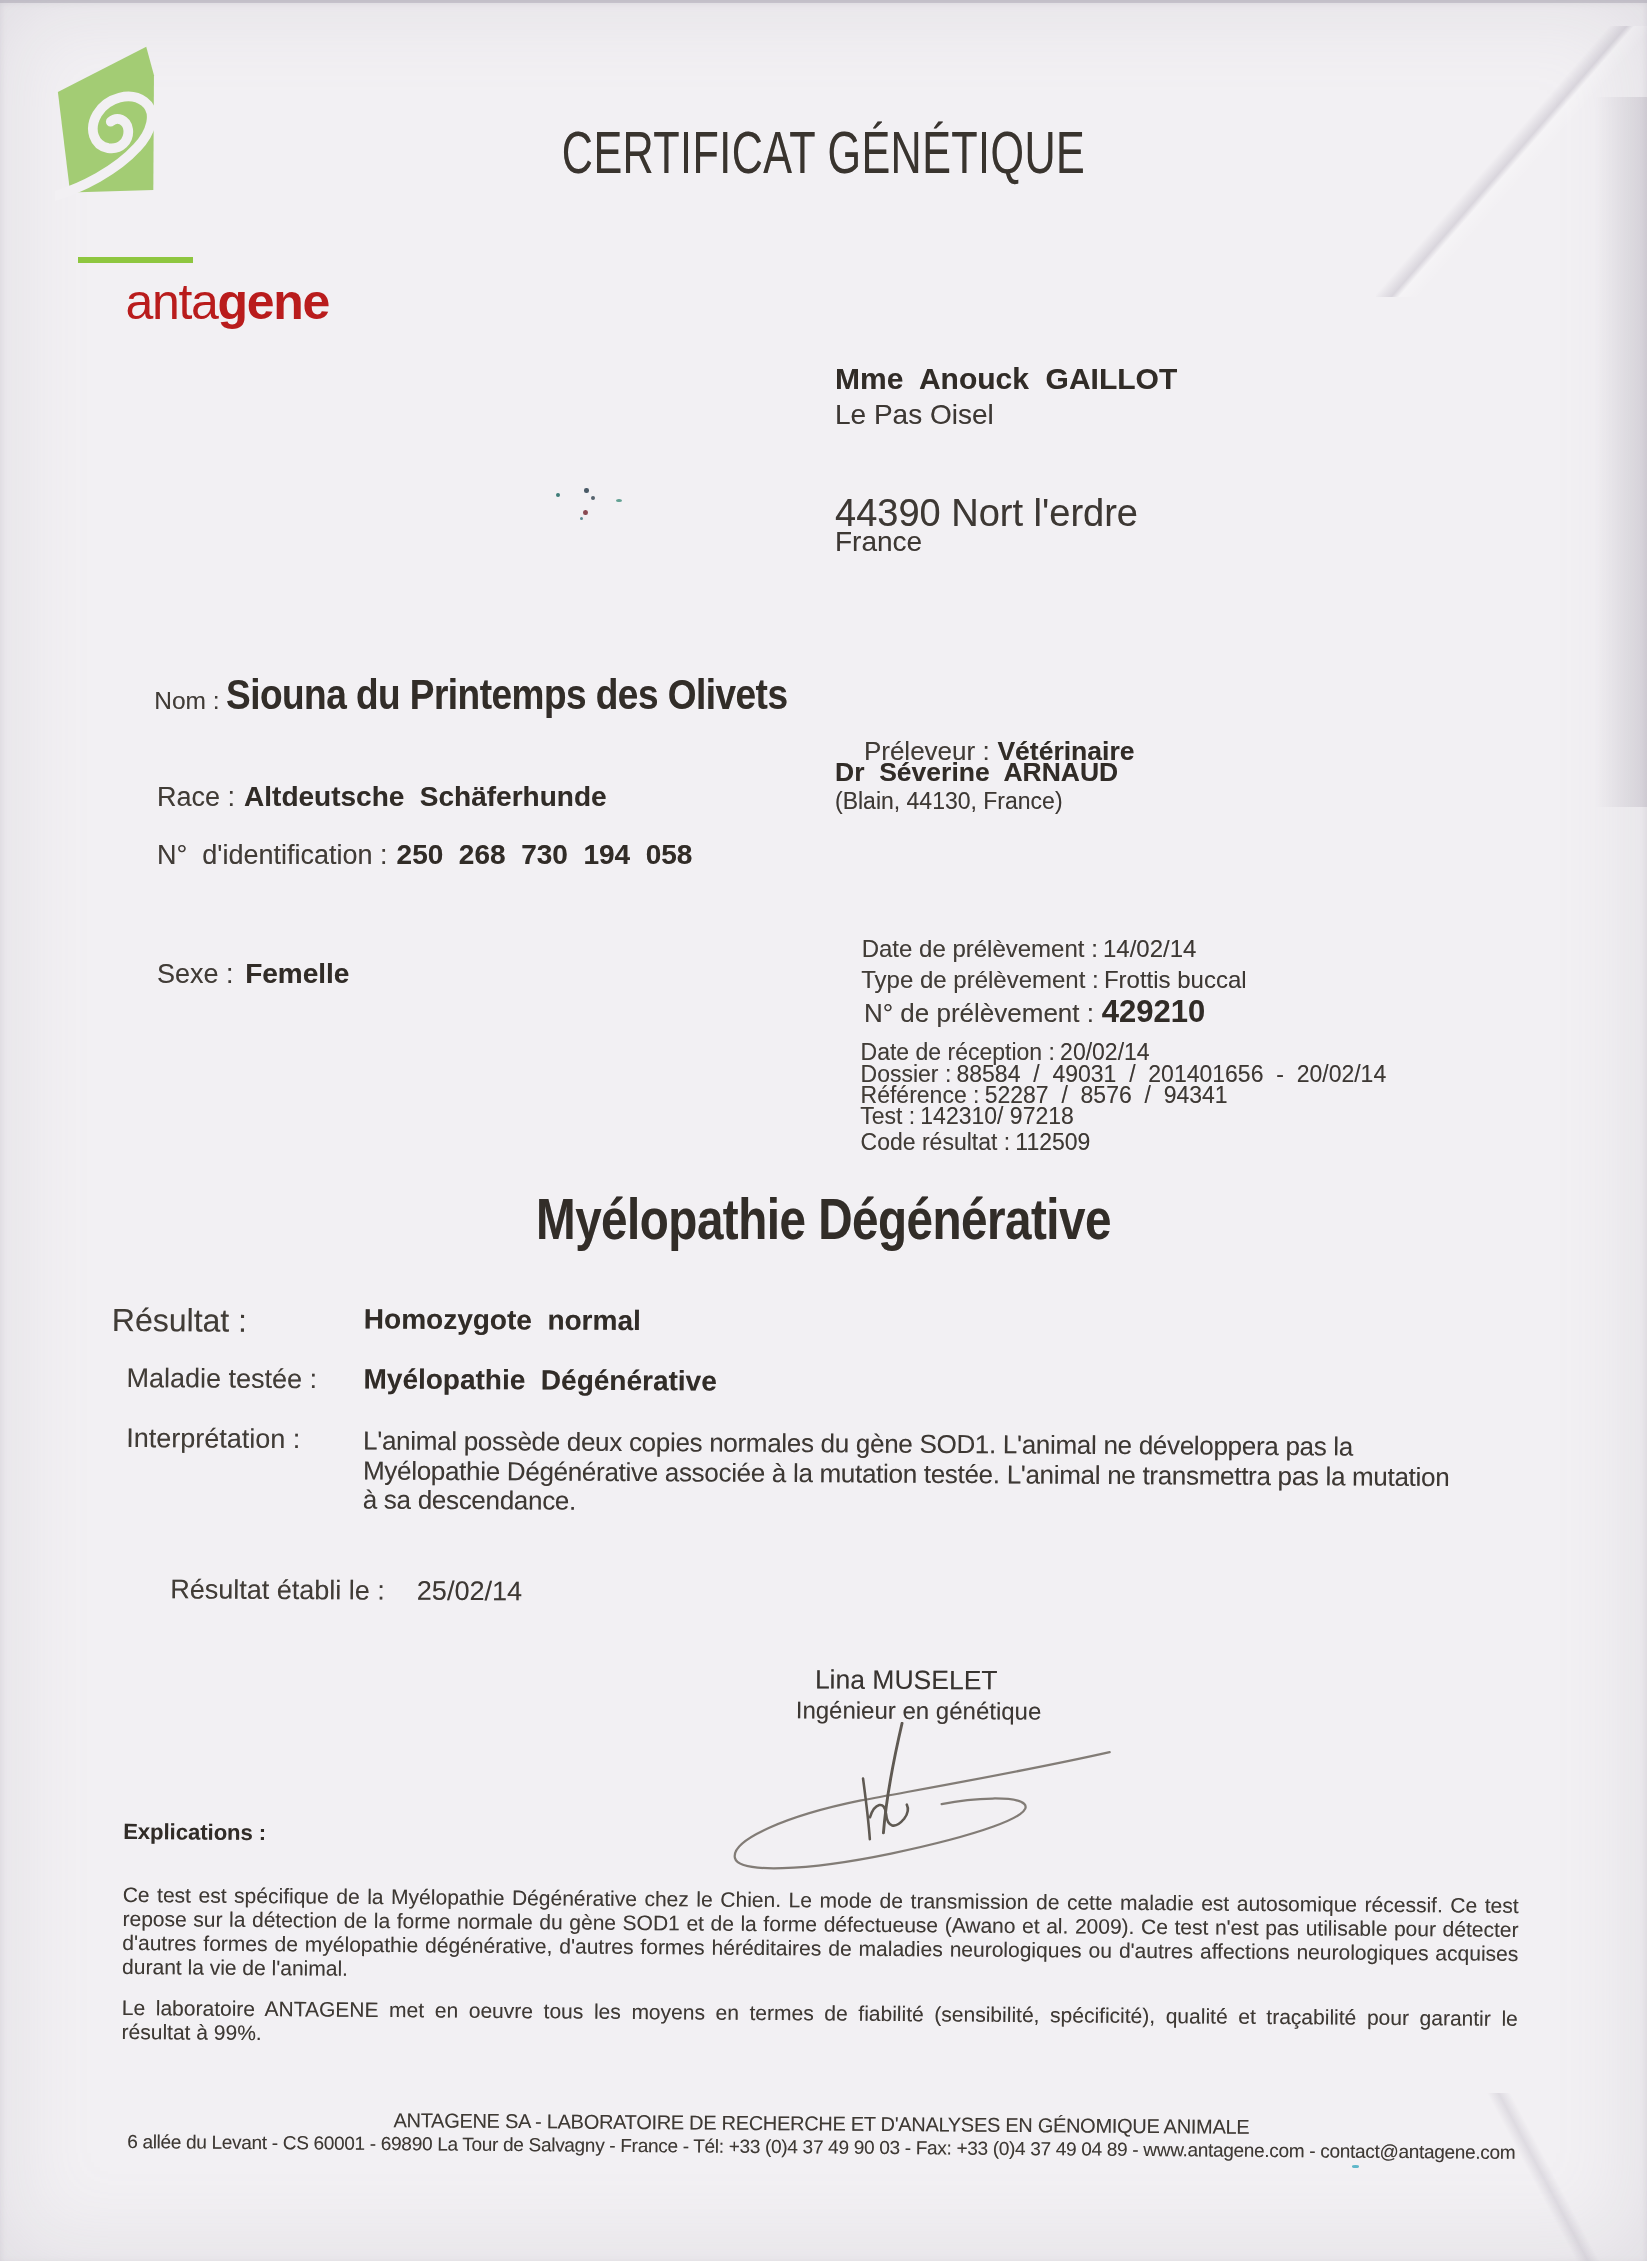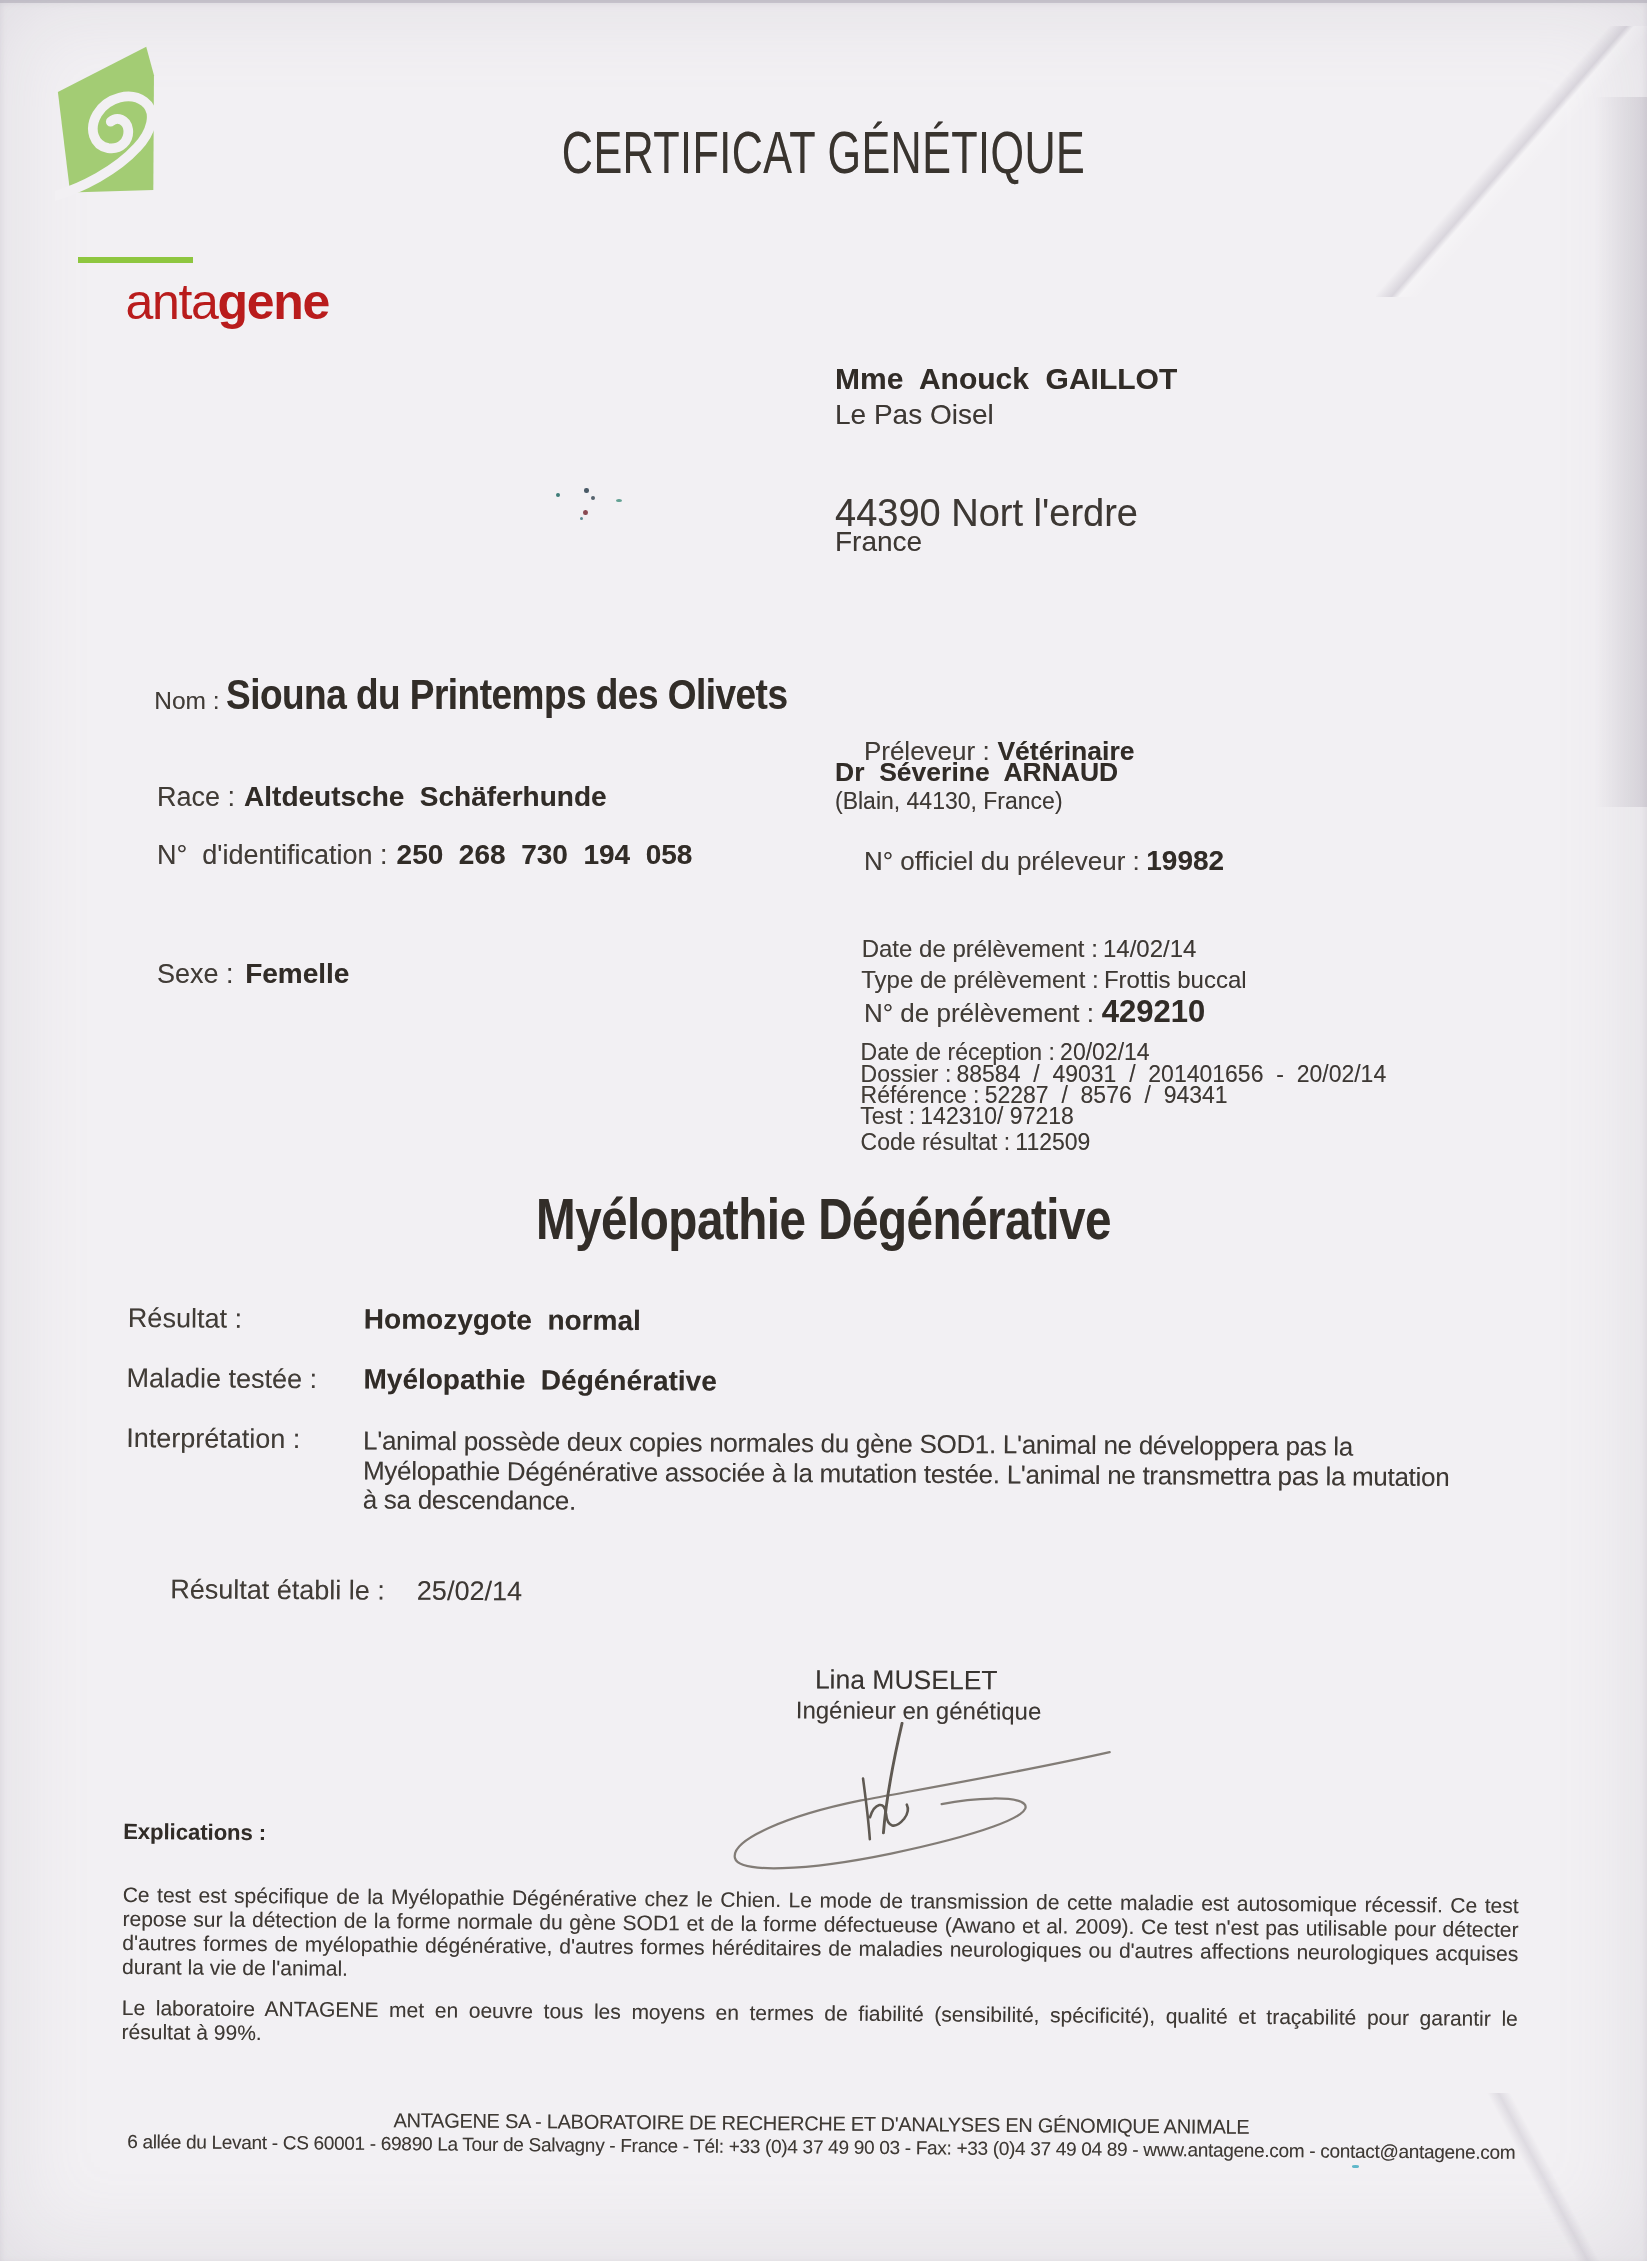--- a/index.html
+++ b/index.html
@@ -83,23 +83,20 @@
   </div>
   <div class="line" style="left:127px;top:928px;font-size:27px;">
     <span class="lbl">Sexe :</span><span class="b" style="padding-left:11.6px;font-size:28px;">Femelle</span>
   </div>
 
   <div class="line" style="left:835px;top:708px;font-size:26px;">
     <span class="lbl">Préleveur :</span><span class="b" style="padding-left:7.8px;font-size:26.5px;">Vétérinaire</span>
   </div>
   <div class="line b" style="left:835px;top:758px;font-size:26.5px;">Dr  Séverine  ARNAUD</div>
   <div class="line" style="left:835px;top:789px;font-size:23px;">(Blain, 44130, France)</div>
-  <div class="line" style="left:835px;top:816px;font-size:26px;">
-    <span class="lbl">N° officiel du préleveur :</span><span class="b" style="padding-left:6.5px;font-size:28px;">19982</span>
-  </div>
 
   <div class="line" style="left:835px;top:909px;font-size:24px;">
     <span class="lbl">Date de prélèvement :</span><span style="padding-left:5.2px;">14/02/14</span>
   </div>
   <div class="line" style="left:835px;top:940px;font-size:24px;">
     <span class="lbl">Type de prélèvement :</span><span style="padding-left:5.2px;">Frottis buccal</span>
   </div>
   <div class="line" style="left:835px;top:966px;font-size:26px;">
     <span class="lbl">N° de prélèvement :</span><span class="b" style="padding-left:7.8px;font-size:31px;">429210</span>
   </div>
@@ -115,21 +112,21 @@
   <div class="line" style="left:835px;top:1078px;font-size:23px;">
     <span class="lbl">Test :</span><span style="padding-left:5.2px;">142310/ 97218</span>
   </div>
   <div class="line" style="left:835px;top:1104px;font-size:23px;">
     <span class="lbl">Code résultat :</span><span style="padding-left:5.2px;">112509</span>
   </div>
 
   <div class="line center h-myelo" style="top:1187px;">Myélopathie Dégénérative</div>
 
   <div class="rot-results">
-    <div class="line lbl" style="left:128px;top:1303px;font-size:27px;">Résultat :</div>
+    <div class="line lbl" style="left:112px;top:1303px;font-size:32px;">Résultat :</div>
     <div class="line b" style="left:364px;top:1302px;font-size:28px;">Homozygote  normal</div>
     <div class="line lbl" style="left:127px;top:1363px;font-size:27px;">Maladie testée :</div>
     <div class="line b" style="left:364px;top:1362px;font-size:28px;">Myélopathie  Dégénérative</div>
     <div class="line lbl" style="left:127px;top:1423px;font-size:27px;">Interprétation :</div>
     <div class="line" style="left:364px;top:1425px;font-size:26px;letter-spacing:-0.3px;">L'animal possède deux copies normales du gène SOD1. L'animal ne développera pas la</div>
     <div class="line" style="left:364px;top:1455px;font-size:26px;letter-spacing:-0.3px;">Myélopathie Dégénérative associée à la mutation testée. L'animal ne transmettra pas la mutation</div>
     <div class="line" style="left:364px;top:1484px;font-size:26px;letter-spacing:-0.3px;">à sa descendance.</div>
     <div class="line" style="left:127px;top:1544px;font-size:27px;">
       <span class="lbl">Résultat établi le :</span><span style="padding-left:32px;">25/02/14</span>
     </div>

